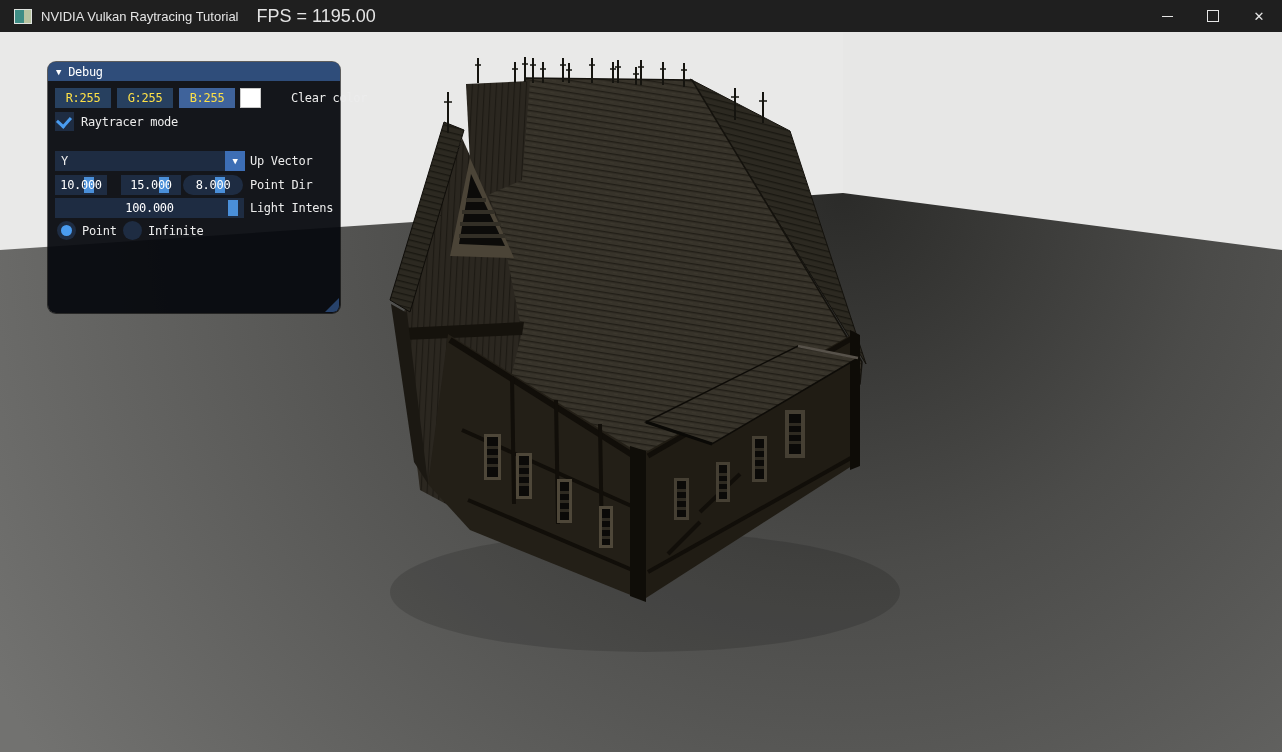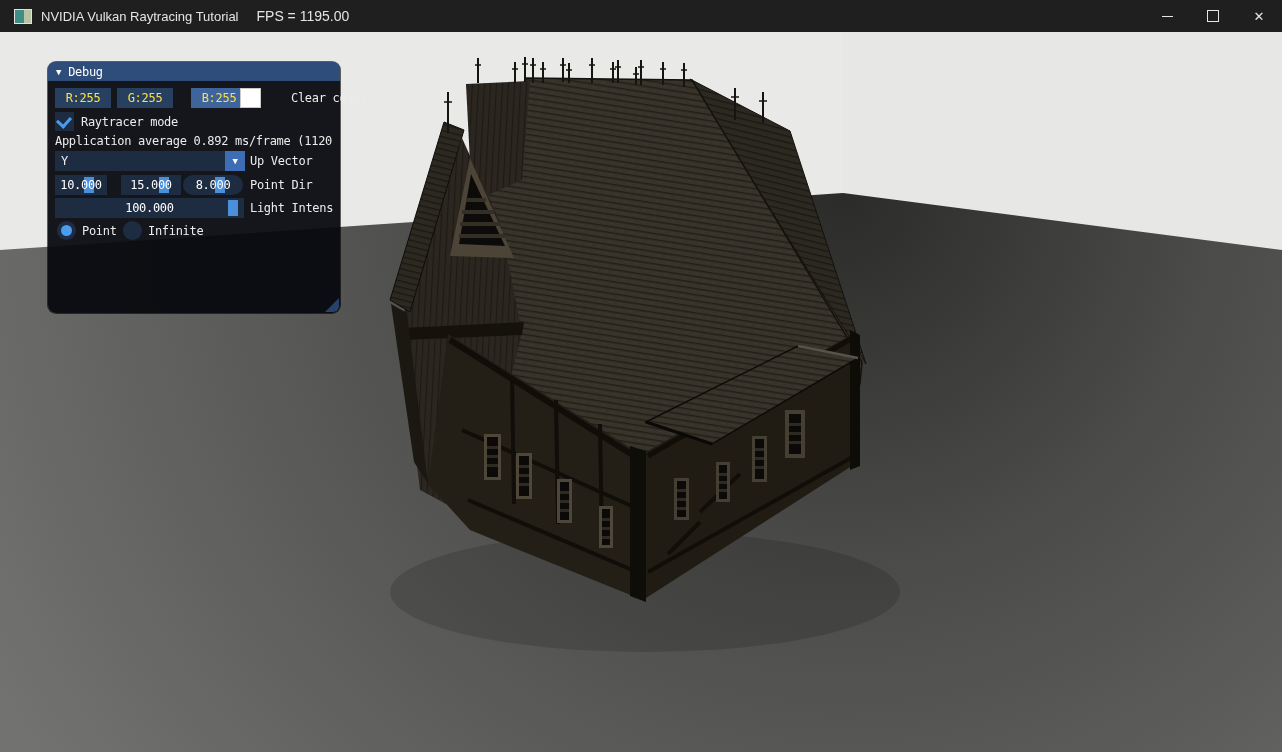--- a/index.html
+++ b/index.html
@@ -5,21 +5,21 @@
   html,body{margin:0;padding:0;background:#000;}
   body{width:1282px;height:752px;overflow:hidden;position:relative;
        font-family:"Liberation Sans",sans-serif;-webkit-font-smoothing:antialiased;}
 
   
   .titlebar{position:absolute;left:0;top:0;width:1282px;height:32px;
     background:var(--titlebar-bg,#1f1f1f);display:flex;align-items:center;z-index:30;}
   .app-icon{width:16px;height:13px;margin-left:14px;margin-right:9px;
     border:1px solid #dfe4e0;background:linear-gradient(90deg,#3f8d85 0 55%,#b9c4a2 55% 100%);}
   .title-text{color:#e4e4e4;font-size:13px;white-space:nowrap;}
-  .fps-text{color:#e4e4e4;font-size:14px;margin-left:18px;white-space:nowrap;}
+  .fps-text{color:#e4e4e4;font-size:18px;margin-left:18px;white-space:nowrap;}
   .tb-spacer{flex:1;}
   .tb-btn{width:46px;height:32px;display:flex;align-items:center;justify-content:center;color:#e6e6e6;}
   .glyph-min{width:11px;height:0;border-top:1px solid #e6e6e6;display:block;}
   .glyph-max{width:10px;height:10px;border:1px solid #e6e6e6;display:block;}
   .glyph-close{font-size:13px;line-height:1;}
 
   
   .scene{position:absolute;left:0;top:32px;width:1282px;height:720px;overflow:hidden;}
   .scene svg{display:block;}
 
@@ -235,30 +235,29 @@
 </svg>
 
   <div class="imgui">
     <div class="imgui-title">
       <span class="arrow">▼</span>
       <span>Debug</span>
     </div>
 
     <div class="btn" style="left:7px;top:26px;">R:255</div>
     <div class="btn" style="left:69px;top:26px;">G:255</div>
-    <div class="btn hot" style="left:131px;top:26px;margin-left:12px;">B:255</div>
+    <div class="btn hot" style="left:131px;top:26px;">B:255</div>
     <div class="swatch" style="left:192px;top:26px;"></div>
     <div class="lbl" style="left:219px;top:29px;margin-left:24px;">Clear color</div>
 
     <div class="checkbox" style="left:7px;top:50px;">
       <span class="mark"></span>
     </div>
     <div class="lbl" style="left:33px;top:53px;">Raytracer mode</div>
 
-    <div class="lbl clip" style="left:7px;top:72px;width:278px;">Application average 0.892 ms/frame (1120</div>
 
     <div class="combo" style="left:7px;top:89px;width:190px;">
       <span class="val">Y</span>
       <span class="arrow-btn">
           <span>▼</span>
         </span>
     </div>
     <div class="lbl" style="left:202px;top:92px;">Up Vector</div>
 
     <div class="slider" style="left:7px;top:113px;width:52px;">

